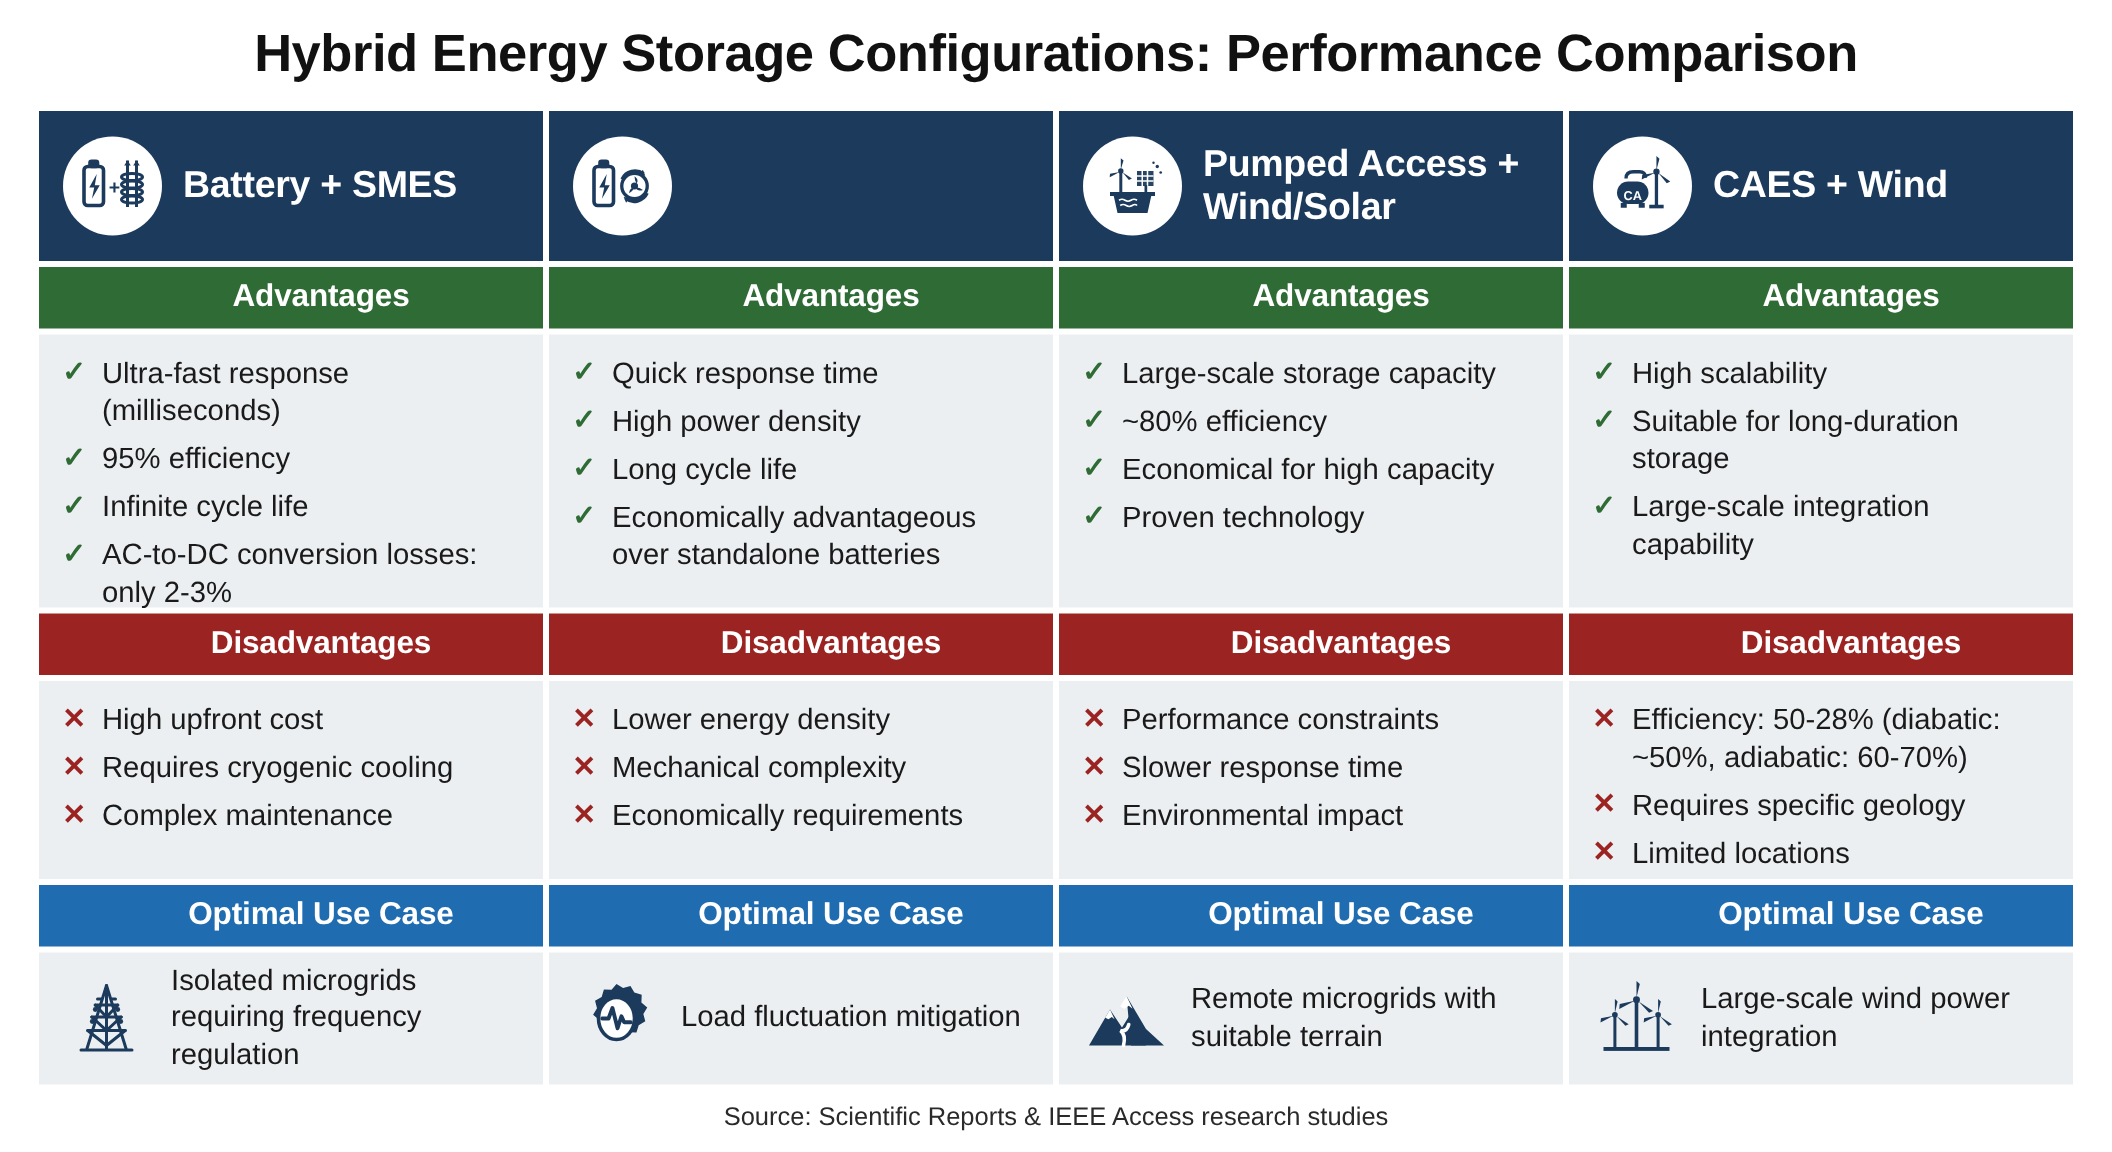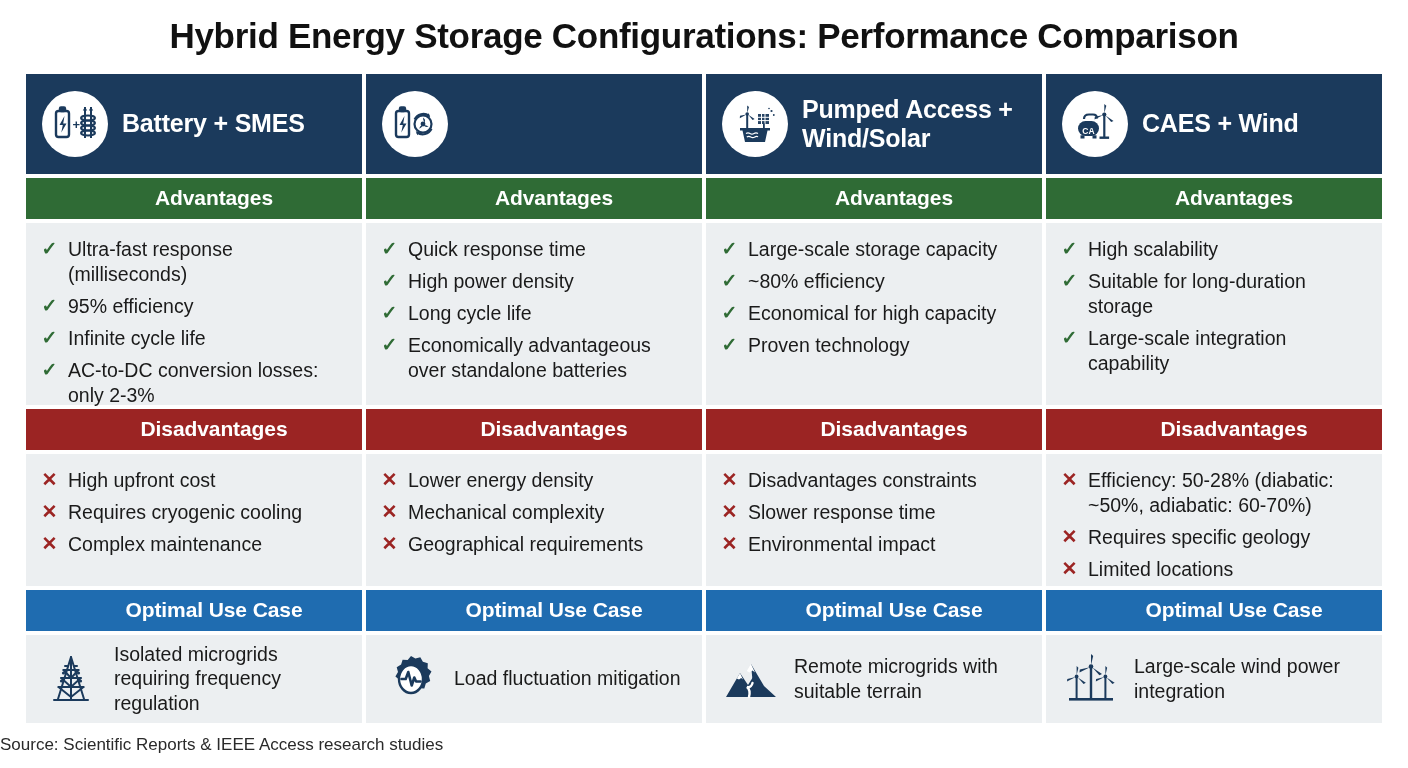--- a/index.html
+++ b/index.html
@@ -143,20 +143,21 @@
   }
   .use-icon svg { display: block; }
   .use-text {
     font-size: 19.5px;
     line-height: 1.26;
     color: #1a1a1a;
   }
 
   
   .source {
+    text-align: center;
     font-size: 17px;
     color: #2a2a2a;
     margin-top: 12px;
   }
 </style>
 </head>
 <body>
 
 <div class="page">
 
@@ -373,29 +374,29 @@
         <li>
             <span class="mark cross">✕</span>
             <span class="itxt">Lower energy density</span>
           </li>
         <li>
             <span class="mark cross">✕</span>
             <span class="itxt">Mechanical complexity</span>
           </li>
         <li>
             <span class="mark cross">✕</span>
-            <span class="itxt">Geographical requirements</span>
+            <span class="itxt">Economically requirements</span>
           </li>
       </ul>
     </div>
     <div class="panel dis-body">
       <ul class="items">
         <li>
             <span class="mark cross">✕</span>
-            <span class="itxt">Disadvantages constraints</span>
+            <span class="itxt">Performance constraints</span>
           </li>
         <li>
             <span class="mark cross">✕</span>
             <span class="itxt">Slower response time</span>
           </li>
         <li>
             <span class="mark cross">✕</span>
             <span class="itxt">Environmental impact</span>
           </li>
       </ul>

